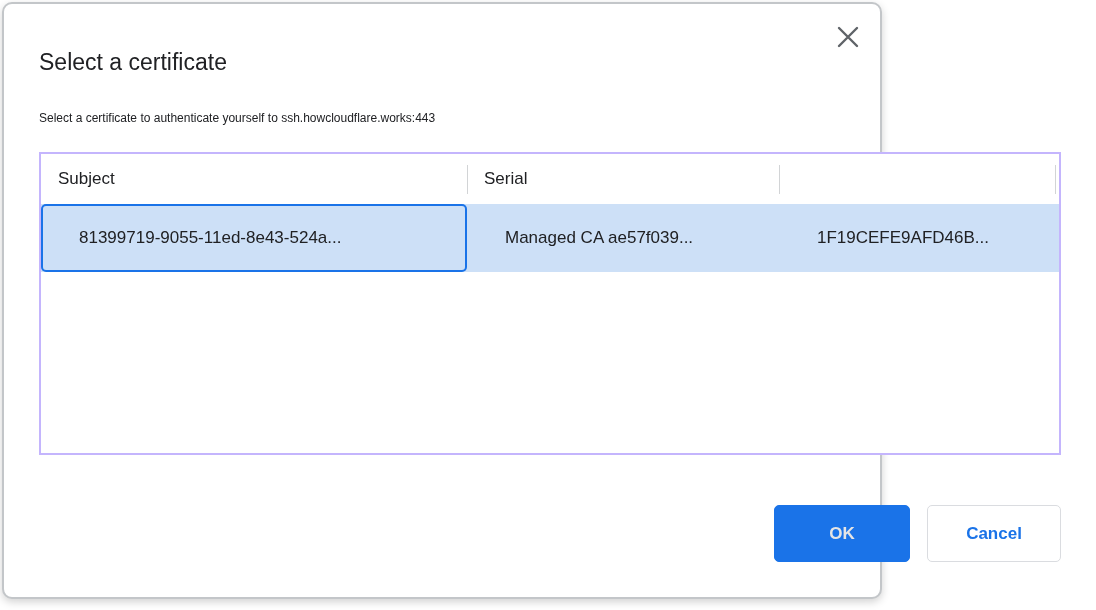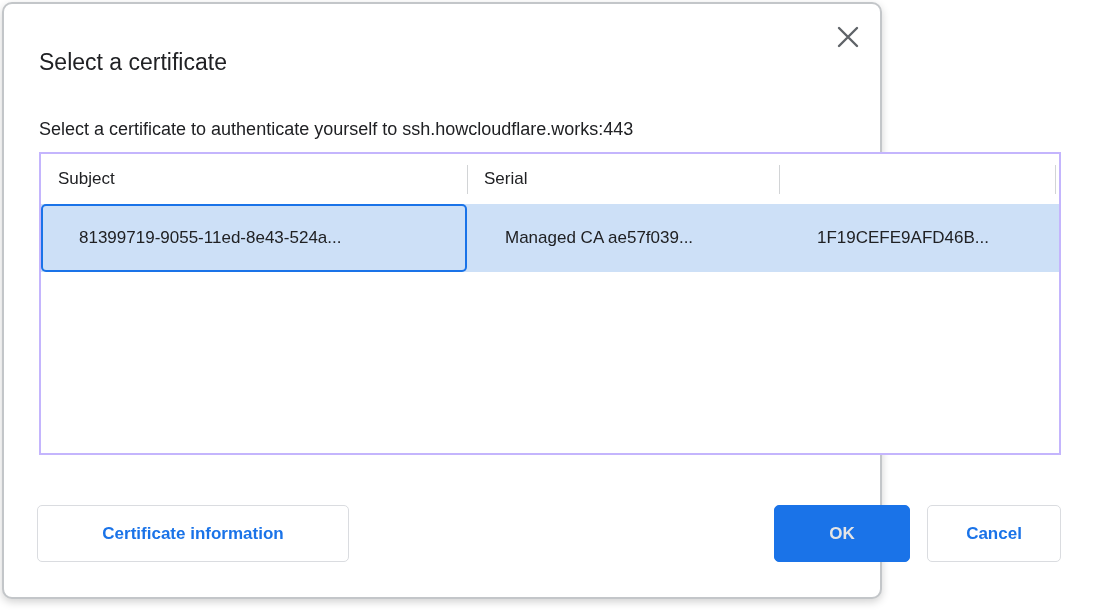--- a/index.html
+++ b/index.html
@@ -31,22 +31,22 @@
   .dialog-title {
     position: absolute;
     left: 35px; top: 44px;
     font-size: 23px;
     font-weight: 400;
     color: #202124;
     line-height: 28px;
   }
   .dialog-subtitle {
     position: absolute;
-    left: 35px; top: 114px;
-    font-size: 18px;
+    left: 35px; top: 103px;
+    font-size: 12px;
     font-weight: 400;
     color: #202124;
     line-height: 22px;
   }
   .cert-table {
     position: absolute;
     left: 35px; top: 148px;
     width: 1022px; height: 303px;
     border: 2px solid #c4b5fd;
     background: #ffffff;
@@ -146,17 +146,16 @@
       <div class="head-divider d2"></div>
       <div class="head-divider d3"></div>
     </div>
     <div class="row selected">
       <div class="td col-subject focused">81399719-9055-11ed-8e43-524a...</div>
       <div class="td col-issuer">Managed CA ae57f039...</div>
       <div class="td col-serial">1F19CEFE9AFD46B...</div>
     </div>
   </div>
 
-  <button class="btn outline btn-cert-info">Certificate information</button>
   <button class="btn primary btn-ok">OK</button>
   <button class="btn outline btn-cancel">Cancel</button>
 
 </div>
 
 </body></html>

